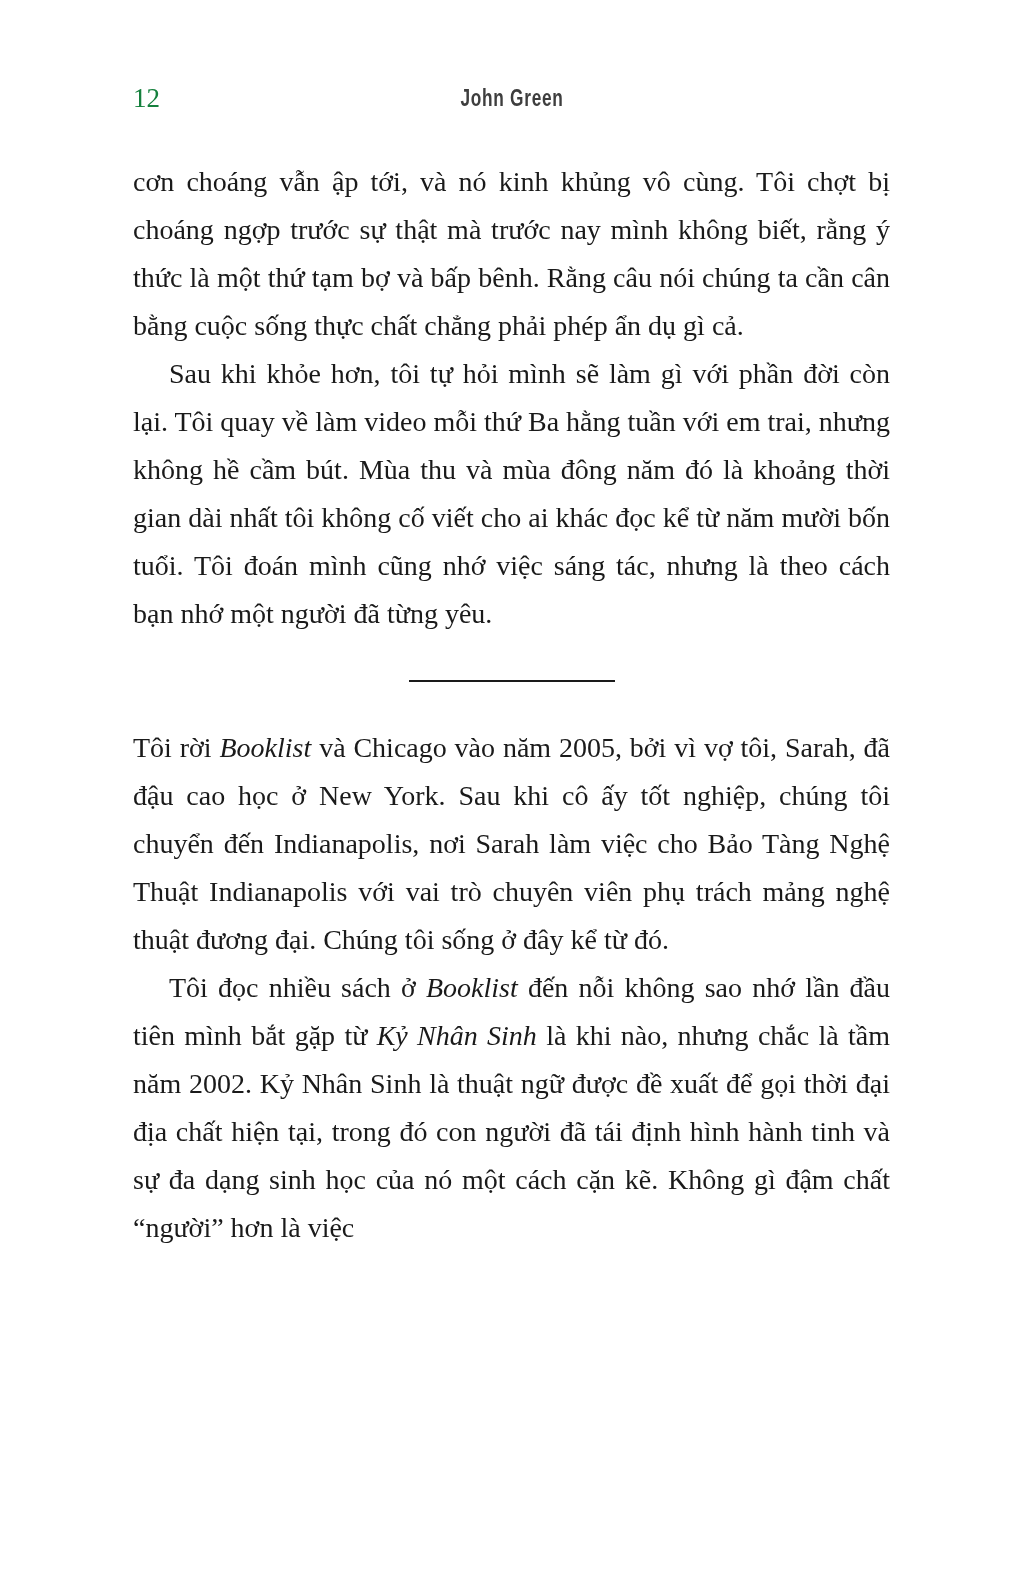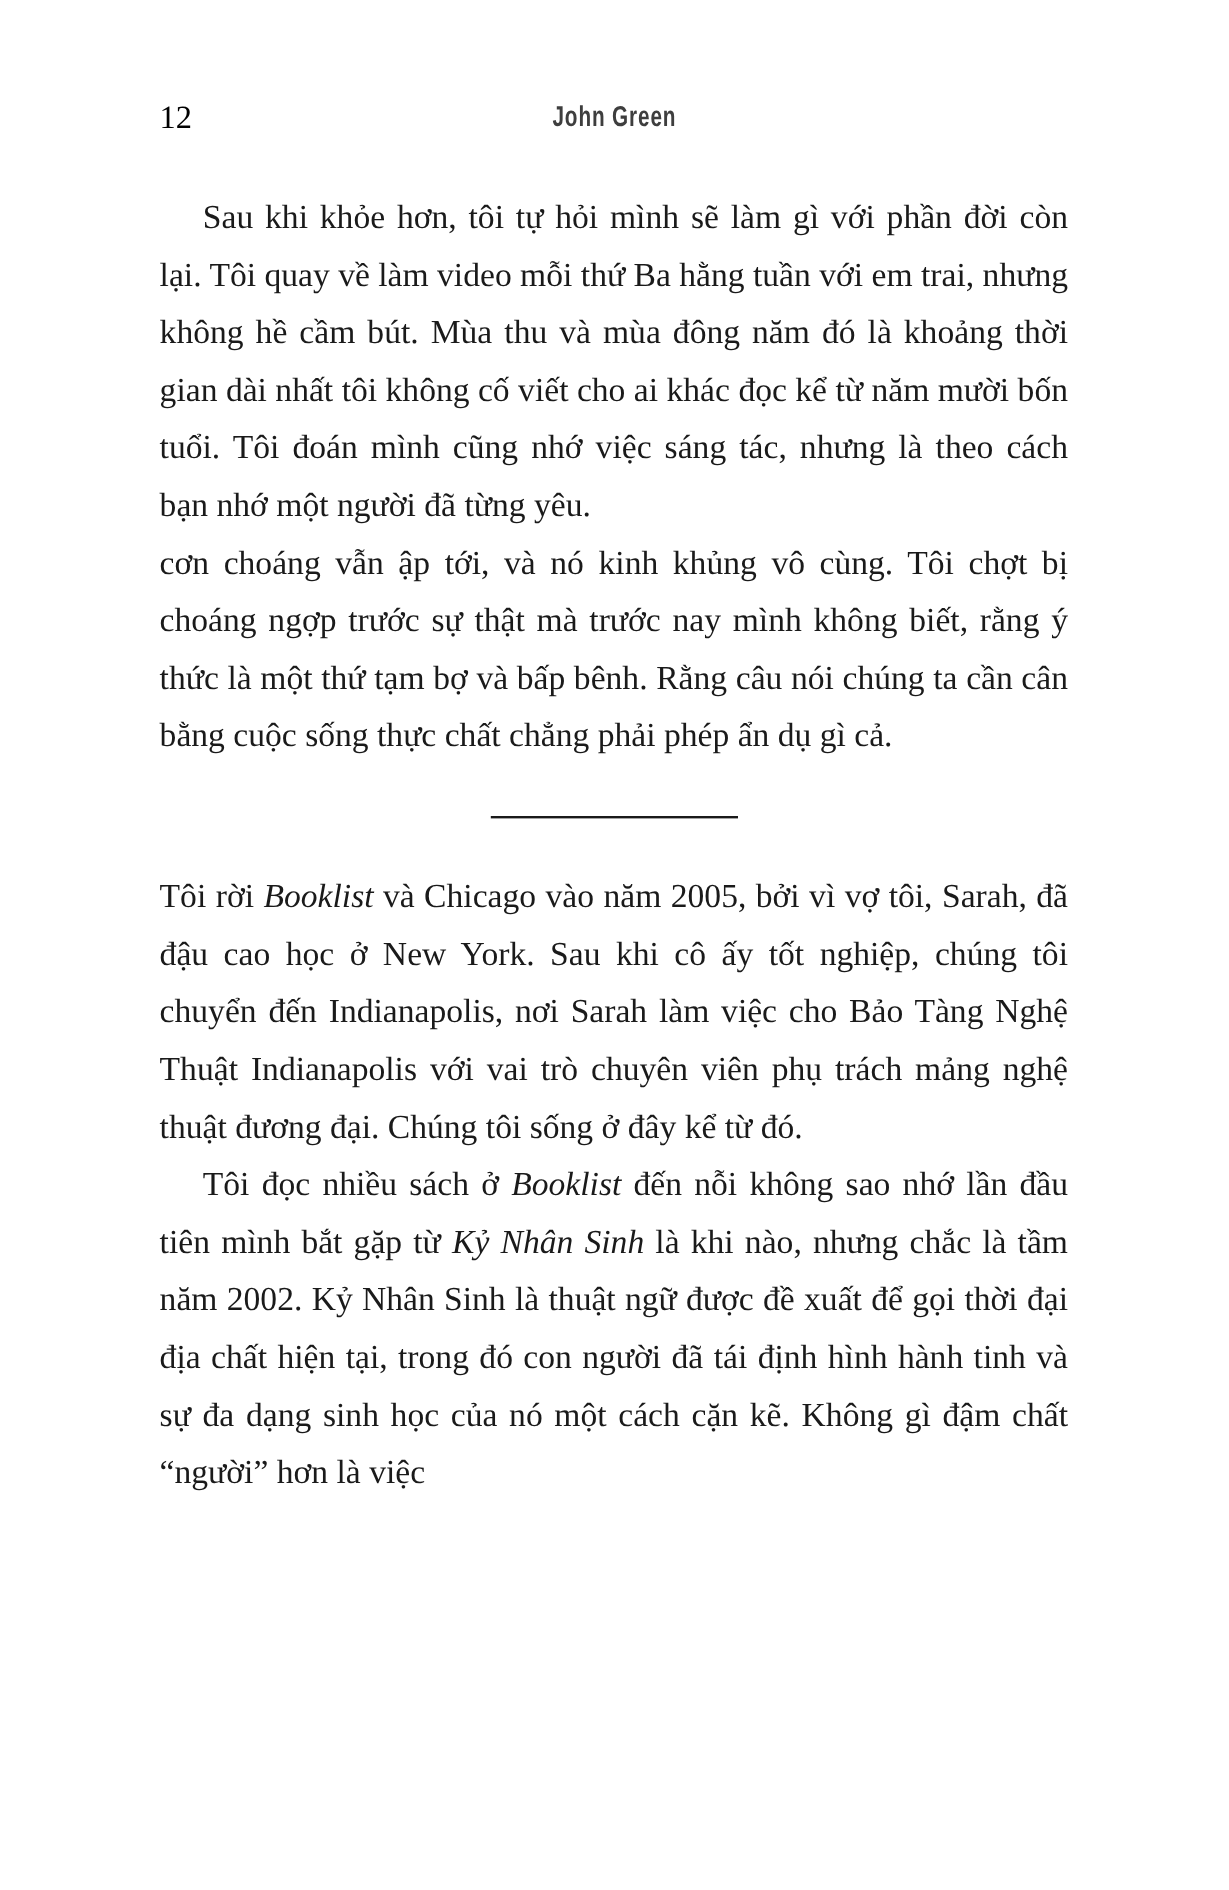--- a/index.html
+++ b/index.html
@@ -25,21 +25,21 @@
     right: 0;
     height: 32px;
   }
   .page-number {
     position: absolute;
     left: 133px;
     top: 0;
     font-family: "Liberation Serif", serif;
     font-size: 27px;
     line-height: 28px;
-    color: #000000;
+    color: #15803d;
   }
   .author {
     display: block;
     text-align: center;
     font-family: "Liberation Sans", sans-serif;
     font-weight: 700;
     font-size: 24px;
     line-height: 28px;
     letter-spacing: 1px;
     color: var(--header-color);
@@ -68,19 +68,19 @@
 </style>
 </head>
 <body>
 
 <div class="page">
   <header class="running-header">
     <span class="page-number">12</span>
     <span class="author">John Green</span>
   </header>
   <main class="body-text">
+      <p class="para"><span>cơn choáng vẫn ập tới, và nó kinh khủng vô cùng. Tôi chợt bị choáng ngợp trước sự thật mà trước nay mình không biết, rằng ý thức là một thứ tạm bợ và bấp bênh. Rằng câu nói chúng ta cần cân bằng cuộc sống thực chất chẳng phải phép ẩn dụ gì cả.</span></p>
       <p class="para indent"><span>Sau khi khỏe hơn, tôi tự hỏi mình sẽ làm gì với phần đời còn lại. Tôi quay về làm video mỗi thứ Ba hằng tuần với em trai, nhưng không hề cầm bút. Mùa thu và mùa đông năm đó là khoảng thời gian dài nhất tôi không cố viết cho ai khác đọc kể từ năm mười bốn tuổi. Tôi đoán mình cũng nhớ việc sáng tác, nhưng là theo cách bạn nhớ một người đã từng yêu.</span></p>
-      <p class="para"><span>cơn choáng vẫn ập tới, và nó kinh khủng vô cùng. Tôi chợt bị choáng ngợp trước sự thật mà trước nay mình không biết, rằng ý thức là một thứ tạm bợ và bấp bênh. Rằng câu nói chúng ta cần cân bằng cuộc sống thực chất chẳng phải phép ẩn dụ gì cả.</span></p>
       <div class="divider"></div>
       <p class="para"><span>Tôi rời </span><em>Booklist</em><span> và Chicago vào năm 2005, bởi vì vợ tôi, Sarah, đã đậu cao học ở New York. Sau khi cô ấy tốt nghiệp, chúng tôi chuyển đến Indianapolis, nơi Sarah làm việc cho Bảo Tàng Nghệ Thuật Indianapolis với vai trò chuyên viên phụ trách mảng nghệ thuật đương đại. Chúng tôi sống ở đây kể từ đó.</span></p>
       <p class="para indent"><span>Tôi đọc nhiều sách ở </span><em>Booklist</em><span> đến nỗi không sao nhớ lần đầu tiên mình bắt gặp từ </span><em>Kỷ Nhân Sinh</em><span> là khi nào, nhưng chắc là tầm năm 2002. Kỷ Nhân Sinh là thuật ngữ được đề xuất để gọi thời đại địa chất hiện tại, trong đó con người đã tái định hình hành tinh và sự đa dạng sinh học của nó một cách cặn kẽ. Không gì đậm chất “người” hơn là việc</span></p>
     </main>
 </div>
 
 </body></html>

